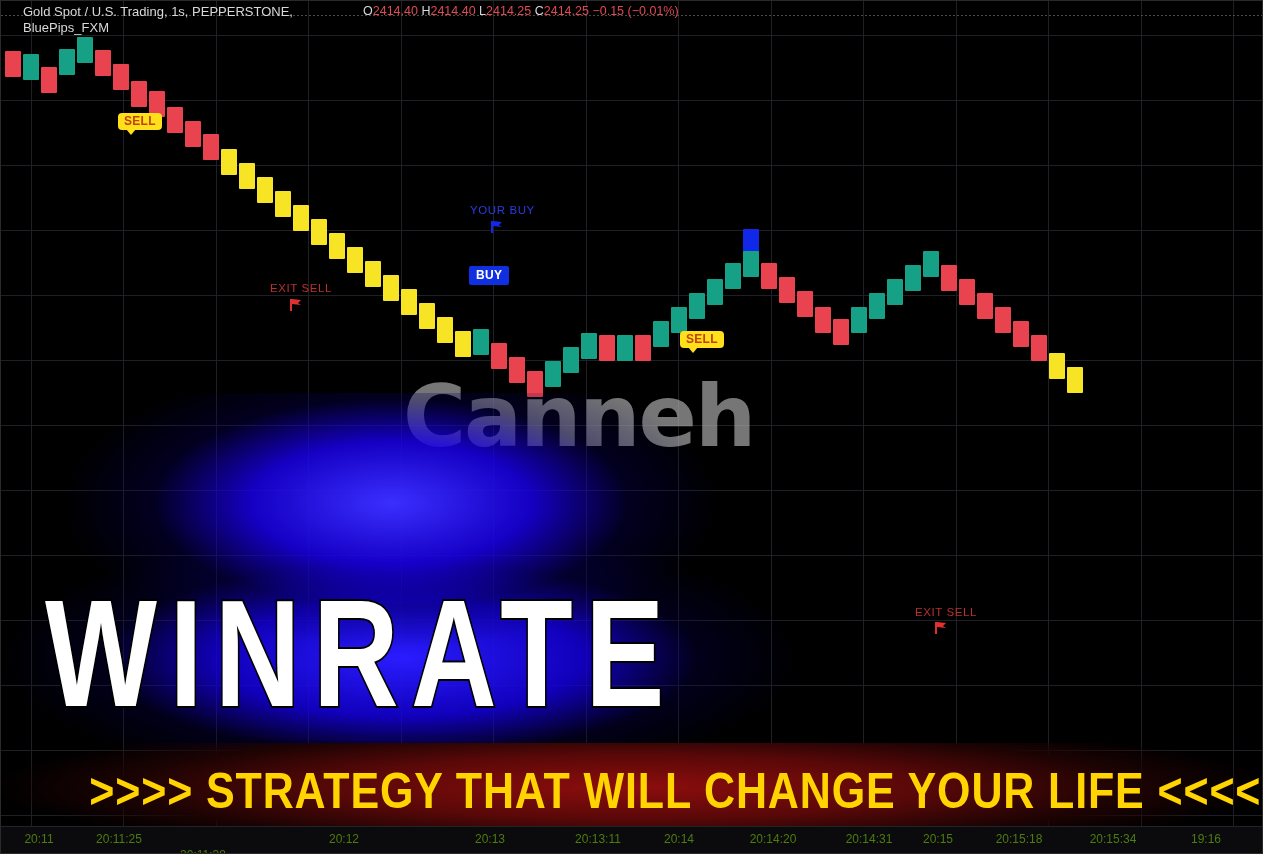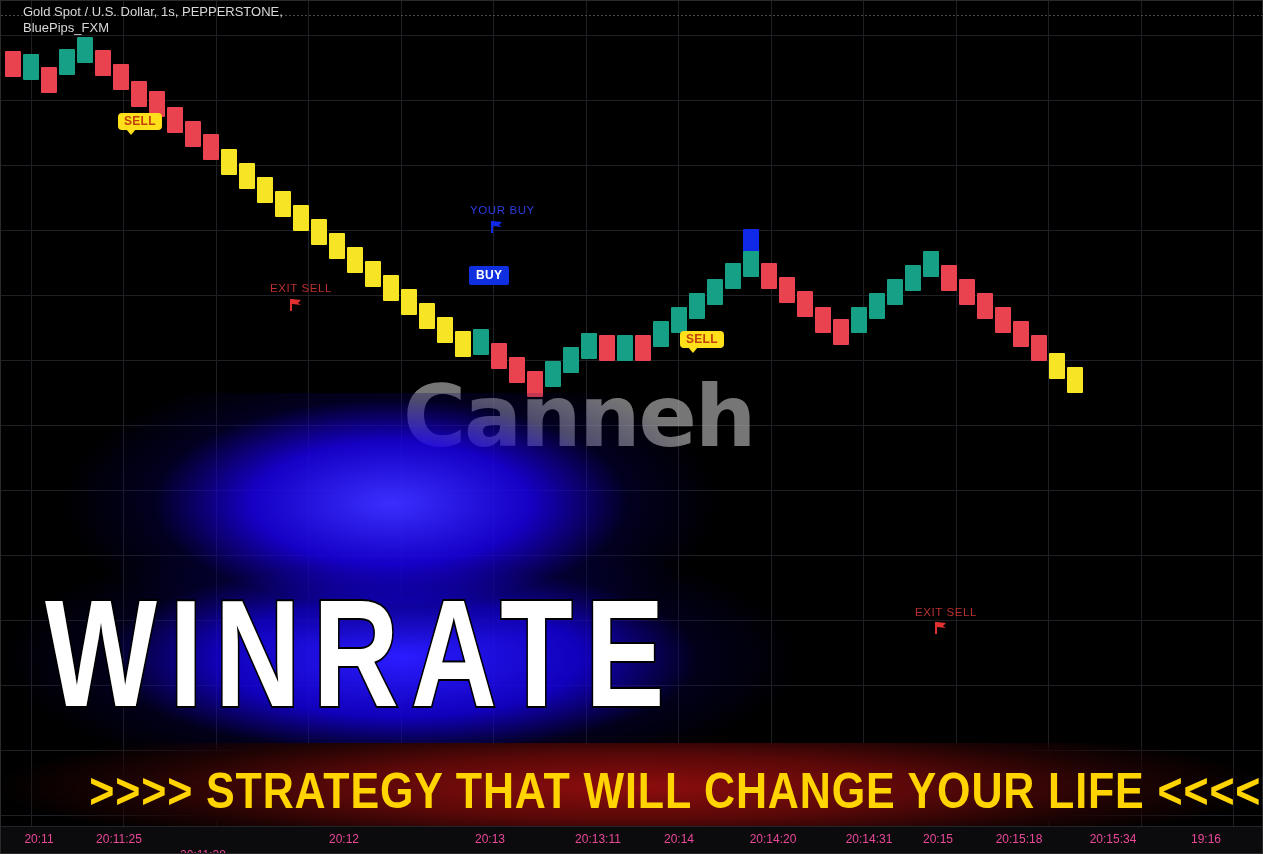--- a/index.html
+++ b/index.html
@@ -127,21 +127,21 @@
     font-family:"Liberation Sans Narrow","Liberation Sans", sans-serif;
     transform:scaleX(.86);
   }
 
   
   .timeaxis{
     position:absolute;left:0;right:0;bottom:0;height:26px;z-index:24;
     background:#0b0b0d;border-top:1px solid #23232a;
   }
   .timeaxis span{
-    position:absolute;top:5px;font-size:12px;color:#ec4899;
+    position:absolute;top:5px;font-size:12px;color:#4d7c0f;
     transform:translateX(-50%);white-space:nowrap;
   }
 </style>
 </head>
 <body>
 
 <div id="stage">
 
   <div id="grid">
       <div class="grid-v" style="left: 30px;"></div>
@@ -271,22 +271,29 @@
 
   <div class="glow-wrap"></div>
 
   <div class="winrate">WINRATE</div>
 
   <div class="banner"></div>
   <div class="banner-txt">&gt;&gt;&gt;&gt; STRATEGY THAT WILL CHANGE YOUR LIFE &lt;&lt;&lt;&lt;</div>
 
   <div class="hdr">
     <div class="hdr-dotted"></div>
-    <div class="sym">Gold Spot / U.S. Dollar, 1s, PEPPERSTONE,</div>
+    <div class="sym">Gold Spot / U.S. Trading, 1s, PEPPERSTONE,</div>
     <div class="sym2">BluePips_FXM</div>
+    <div class="ohlc">
+      <b>O</b><span>2414.40</span>
+      <b>H</b><span>2414.40</span>
+      <b>L</b><span>2414.25</span>
+      <b>C</b><span>2414.25</span>
+      <span>−0.15 (−0.01%)</span>
+    </div>
   </div>
 
   <div class="timeaxis" id="timeaxis">
       <span style="left: 38px;">20:11</span>
       <span style="left: 118px;">20:11:25</span>
       <span style="left: 202px; margin-top: 16px;">20:11:38</span>
       <span style="left: 343px;">20:12</span>
       <span style="left: 489px;">20:13</span>
       <span style="left: 597px;">20:13:11</span>
       <span style="left: 678px;">20:14</span>

